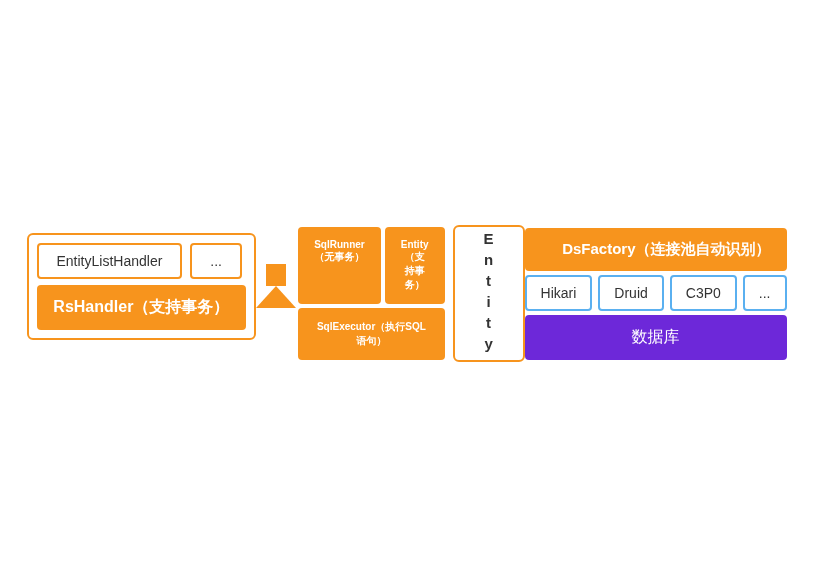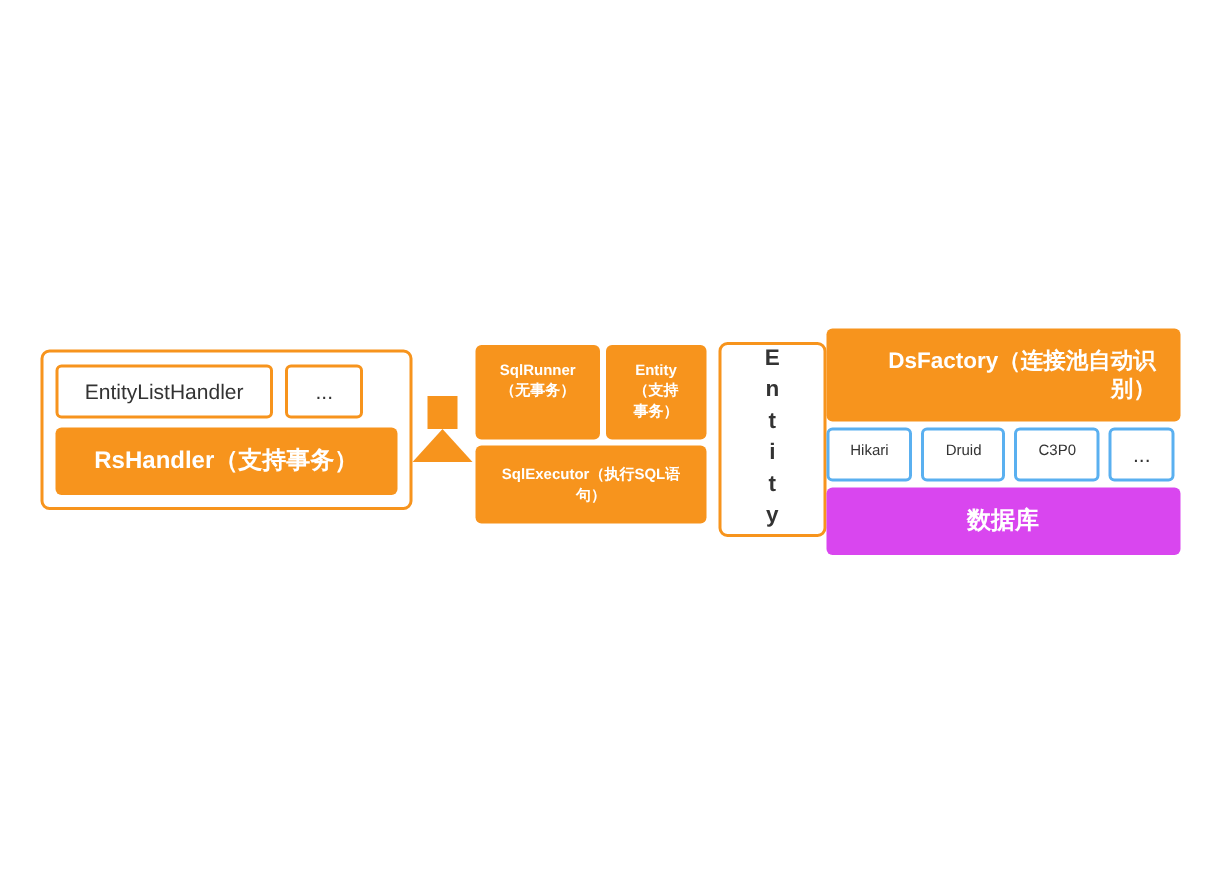--- a/index.html
+++ b/index.html
@@ -148,39 +148,39 @@
       display: flex;
       gap: 6px;
       margin-top: 4px;
       margin-bottom: 4px;
     }
     .pool-item-box {
       background: #fff;
       border: 2px solid #5ab0f0;
       border-radius: 4px;
       padding: 8px 14px;
-      font-size: 10px;
+      font-size: 14px;
       color: #333;
       font-weight: 500;
     }
     .pool-item-ellipsis {
       background: #fff;
       border: 2px solid #5ab0f0;
       border-radius: 4px;
       padding: 8px 14px;
       font-size: 14px;
       color: #333;
     }
     .database-box {
-      background: #d946ef;
+      background: #6d28d9;
       border-radius: 4px;
       padding: 12px 16px;
       text-align: center;
       font-size: 16px;
-      font-weight: bold;
+      font-weight: normal;
       color: #fff;
       margin-top: 2px;
     }
   </style>
 </head>
 <body>
 
 <div class="diagram-container">
 
   <div class="rs-handler-group">

